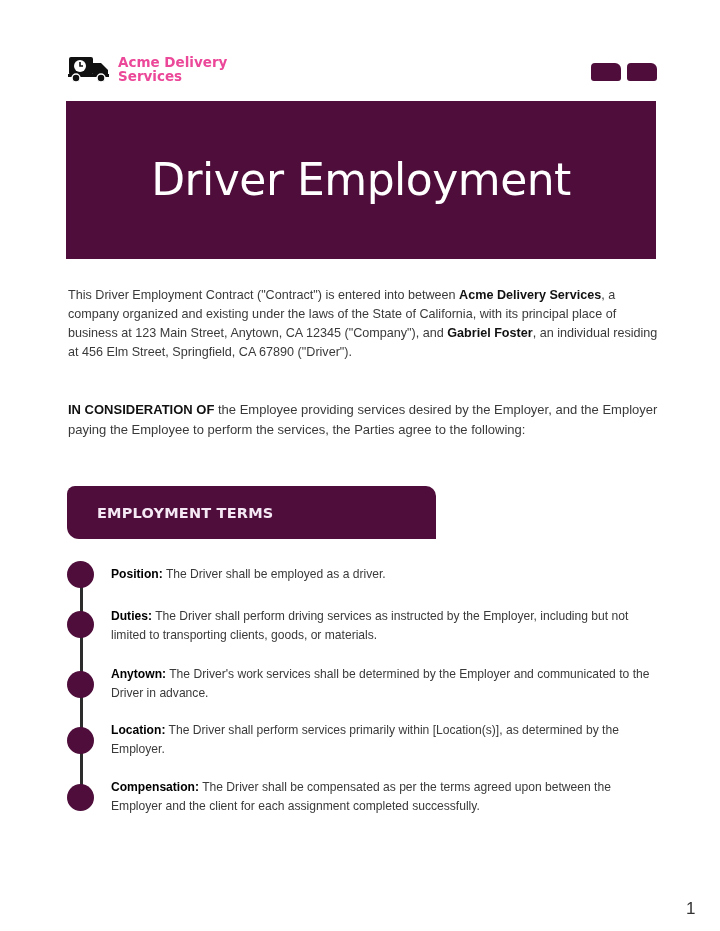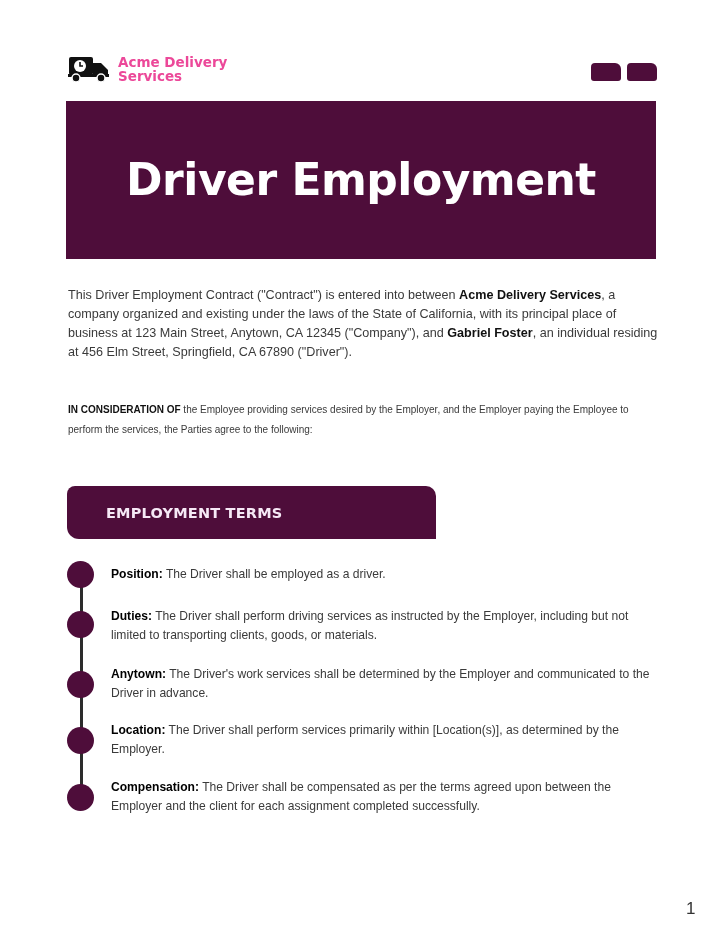--- a/index.html
+++ b/index.html
@@ -7,28 +7,28 @@
     body { position: relative; font-family: "Liberation Sans", "DejaVu Sans", sans-serif; color: #333333; }
 
     .logo { position: absolute; left: 68px; top: 55px; display: flex; align-items: center; gap: 8px; }
     .logo-icon { width: 42px; height: 28px; }
     .logo-text { font-family: "DejaVu Sans", sans-serif; font-weight: bold; font-size: 13.5px; line-height: 14px; color: #ec4899; }
 
     .deco { position: absolute; top: 63px; display: flex; gap: 6px; left: 591px; }
     .deco span { width: 30px; height: 18px; background: #4e0d3a; border-radius: 4px 6px 3px 3px; display: block; }
 
     .title-banner { position: absolute; left: 66px; top: 101px; width: 590px; height: 158px; background: #4e0d3a; display: flex; align-items: center; justify-content: center; }
-    .title-text { color: #ffffff; font-family: "DejaVu Sans", sans-serif; font-weight: bold; font-size: 44px; line-height: 56px; text-align: center; letter-spacing: -0.5px; }
+    .title-text { color: #ffffff; font-family: "DejaVu Sans", sans-serif; font-weight: normal; font-size: 44px; line-height: 56px; text-align: center; letter-spacing: -0.5px; }
 
     .para { position: absolute; left: 68px; width: 590px; font-size: 12.6px; line-height: 19px; color: #3a3a3a; }
     .para b { color: #111111; }
     .intro { top: 286px; }
-    .consider { top: 400px; font-size: 10px; line-height: 20px; }
+    .consider { top: 400px; font-size: 13px; line-height: 20px; }
 
-    .section-header { position: absolute; left: 67px; top: 486px; width: 369px; height: 53px; background: #4e0d3a; border-radius: 8px 10px 0 12px; display: flex; align-items: center; padding-left: 39px; text-align: right; }
+    .section-header { position: absolute; left: 67px; top: 486px; width: 369px; height: 53px; background: #4e0d3a; border-radius: 8px 10px 0 12px; display: flex; align-items: center; padding-left: 30px; text-align: right; }
     .section-title { color: #f6e9f6; font-family: "DejaVu Sans", sans-serif; font-weight: bold; font-size: 14.5px; letter-spacing: 0.2px; }
 
     .timeline-line { position: absolute; left: 80px; top: 575px; width: 3px; height: 222px; background: #2c2c2c; }
     .term { position: absolute; left: 67px; width: 590px; }
     .dot { position: absolute; left: 0; width: 27px; height: 27px; border-radius: 50%; background: #4e0d3a; }
     .term-text { position: absolute; left: 44px; width: 540px; font-size: 12.1px; line-height: 19px; color: #3a3a3a; }
     .term-text b { color: #000000; }
 
     .page-num { position: absolute; left: 686px; top: 899px; font-size: 17px; color: #333333; }
   </style>

